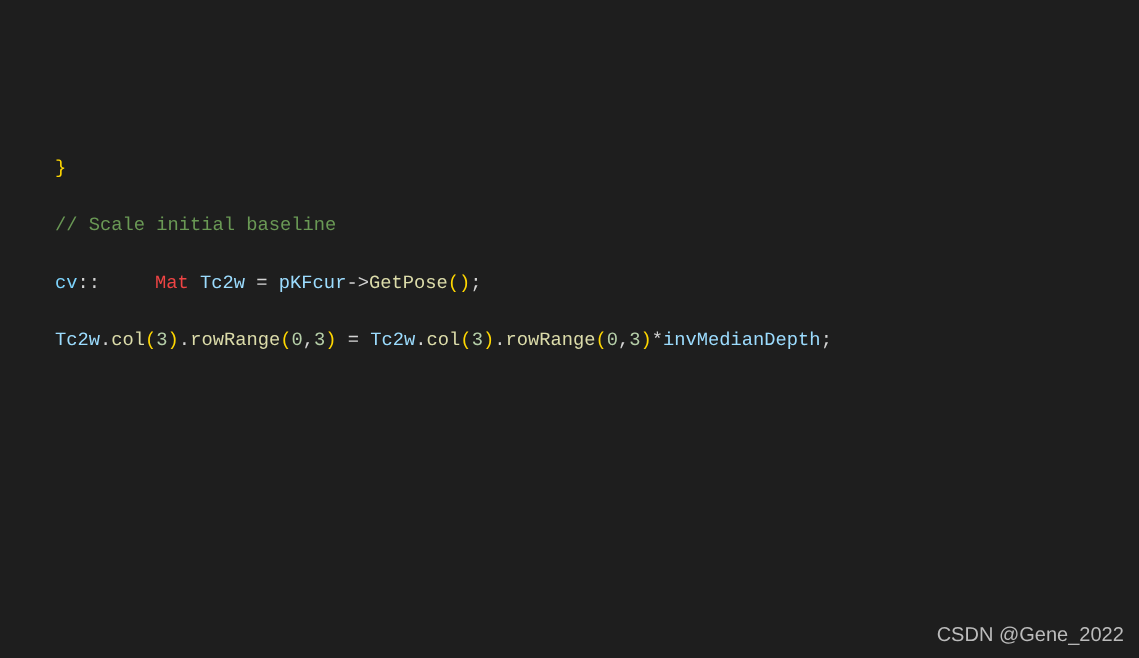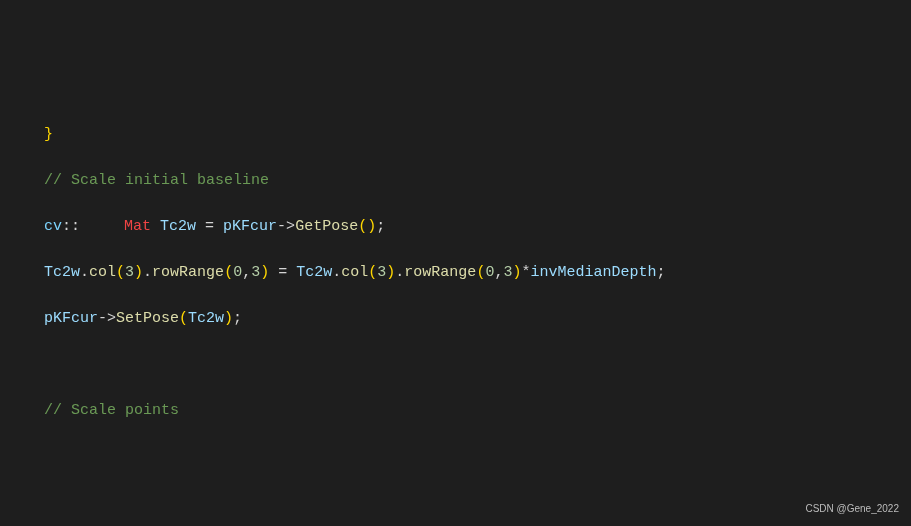--- a/index.html
+++ b/index.html
@@ -24,36 +24,34 @@
   .c-func     { color: #dcdcaa; text-align: center; }
   .c-num      { color: #b5cea8; }
   .c-op       { color: #d4d4d4; }
   .c-brace-y  { color: #ffd700; }
   .watermark {
     position: absolute;
     bottom: 6px;
     right: 12px;
     color: #bcbcbc;
     font-family: Arial, sans-serif;
-    font-size: 10px;
+    font-size: 16px;
   }
 </style>
 </head>
 <body>
 
 
 
 <div>
 <div class="line"><span class="c-brace-y">}</span></div>
 <div class="line"><span class="c-comment">// Scale initial baseline</span></div>
 <div class="line"><span class="c-ns">cv</span><span class="c-op">::</span><span class="c-type">Mat</span> <span class="c-var">Tc2w</span><span class="c-op"> = </span><span class="c-var">pKFcur</span><span class="c-op">-&gt;</span><span class="c-func">GetPose</span><span class="c-brace-y">()</span><span class="c-op">;</span></div>
 <div class="line"><span class="c-var">Tc2w</span><span class="c-op">.</span><span class="c-func">col</span><span class="c-brace-y">(</span><span class="c-num">3</span><span class="c-brace-y">)</span><span class="c-op">.</span><span class="c-func">rowRange</span><span class="c-brace-y">(</span><span class="c-num">0</span><span class="c-op">,</span><span class="c-num">3</span><span class="c-brace-y">)</span> <span class="c-op">=</span> <span class="c-var">Tc2w</span><span class="c-op">.</span><span class="c-func">col</span><span class="c-brace-y">(</span><span class="c-num">3</span><span class="c-brace-y">)</span><span class="c-op">.</span><span class="c-func">rowRange</span><span class="c-brace-y">(</span><span class="c-num">0</span><span class="c-op">,</span><span class="c-num">3</span><span class="c-brace-y">)</span><span class="c-op">*</span><span class="c-var">invMedianDepth</span><span class="c-op">;</span></div>
-<div class="line"><span class="c-var">pKFcur</span><span class="c-op">-&gt;</span><span class="c-func">SetPose</span><span class="c-brace-y">(</span><span class="c-var">Tc2w</span><span class="c-brace-y">)</span><span class="c-op">;</span></div>
 <div class="line"> </div>
-<div class="line"><span class="c-comment">// Scale points</span></div>
 
 
 
 
 
 
 
 
 
 

